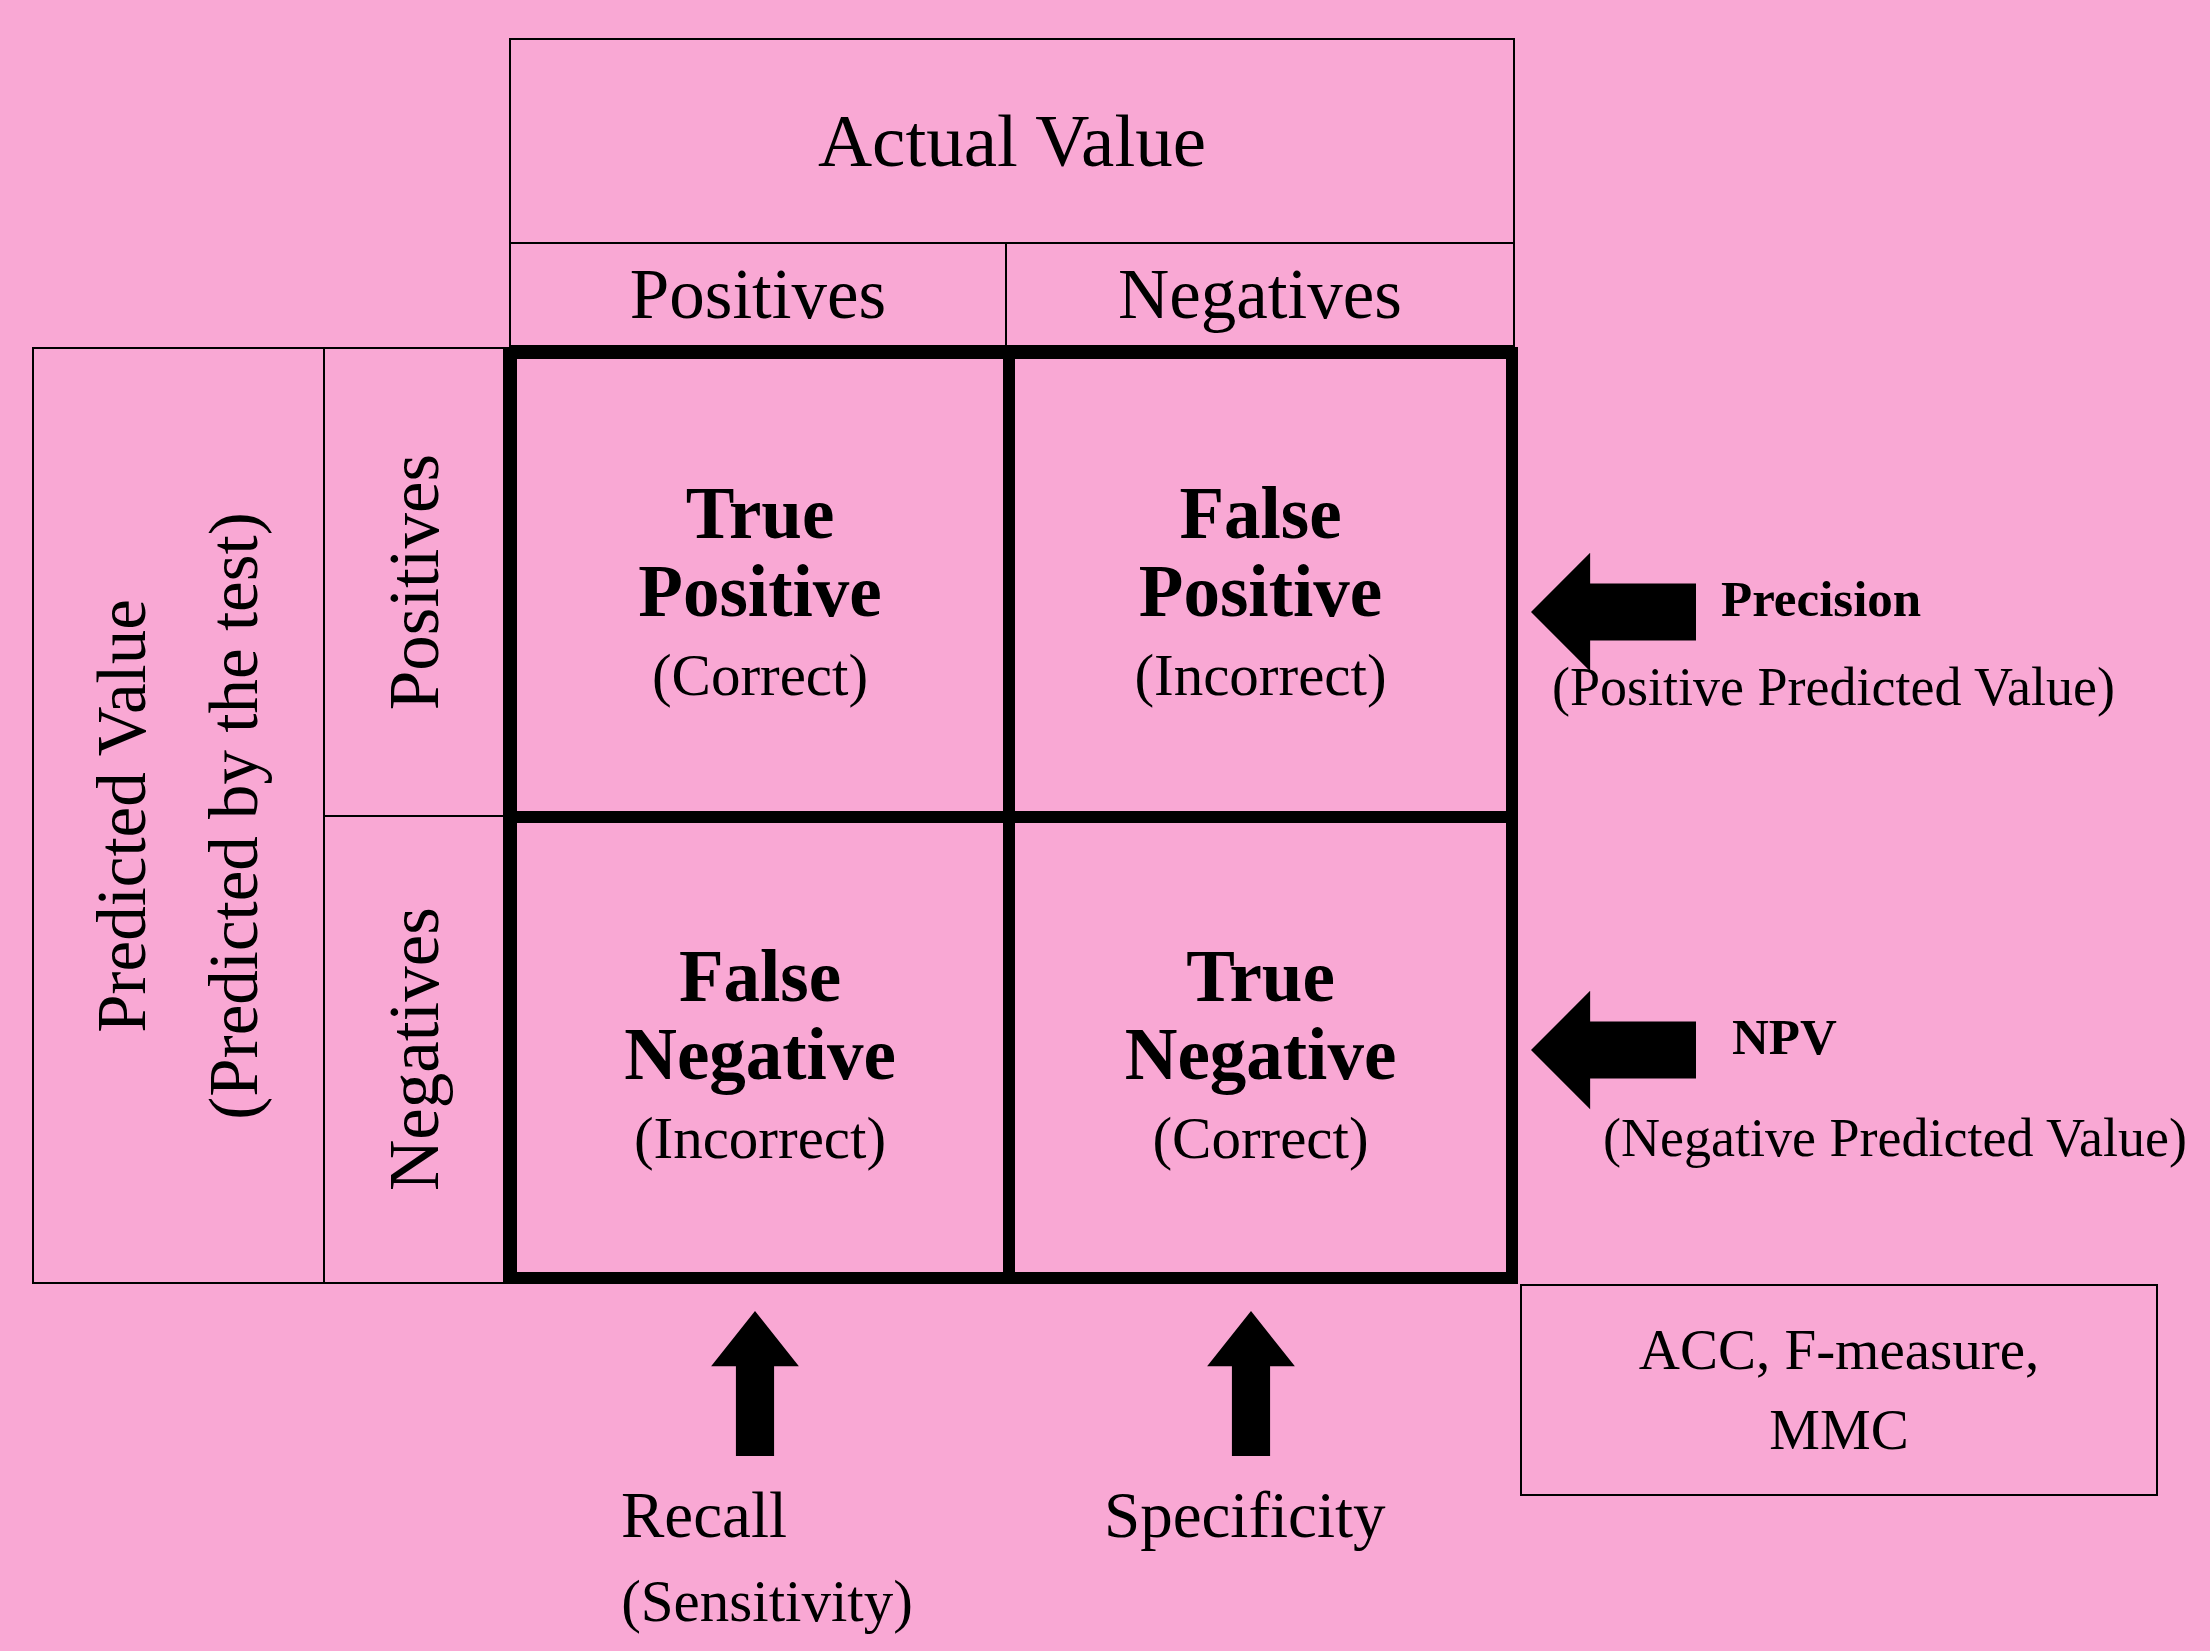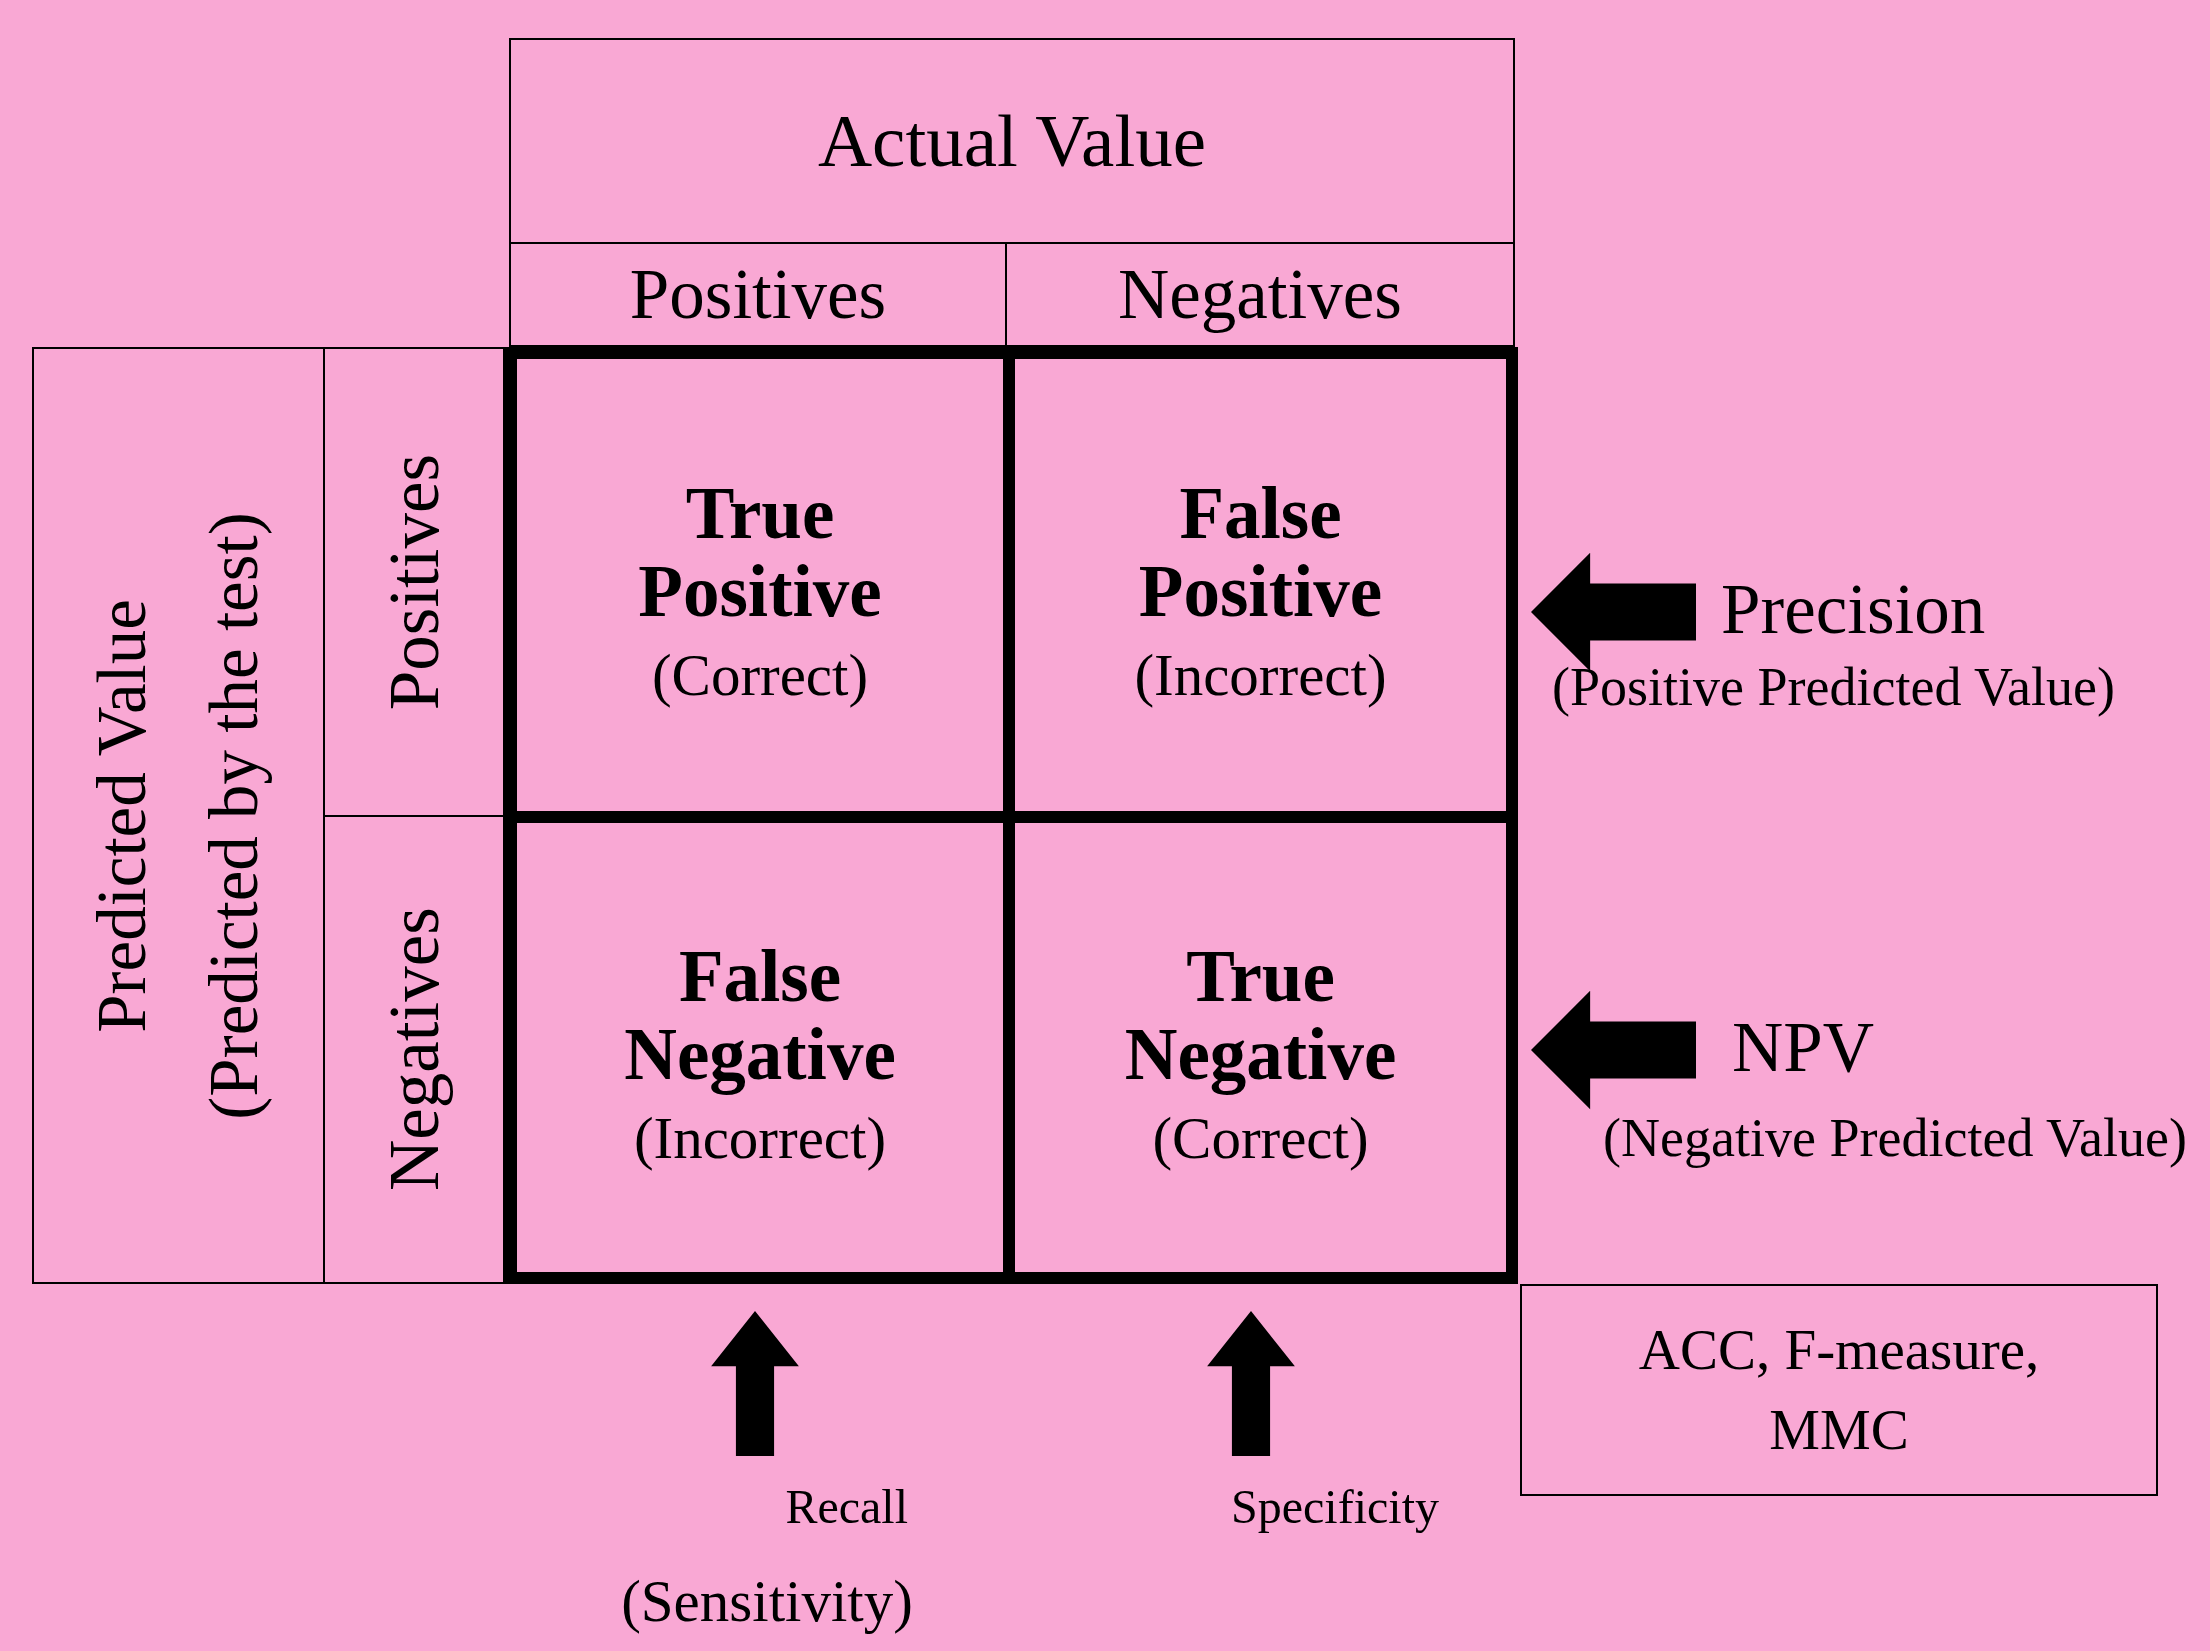--- a/index.html
+++ b/index.html
@@ -83,23 +83,23 @@
     text-align: center;
   }
   .cell.tl { left: 0;     top: 0;     width: 486px; height: 452px; }
   .cell.tr { left: 498px; top: 0;     right: 0;     height: 452px; }
   .cell.bl { left: 0;     top: 465px; width: 486px; bottom: 0; }
   .cell.br { left: 498px; top: 465px; right: 0;     bottom: 0; }
   .cell .t { font-weight: bold; font-size: 73px; line-height: 1.07; margin-top: 18px; }
   .cell .n { font-size: 59px; line-height: 1.25; margin-top: 7.6px; }
 
   
-  .metric-label { position: absolute; font-size: 71px; line-height: 1; white-space: nowrap; }
+  .metric-label { position: absolute; font-size: 51px; line-height: 1; white-space: nowrap; font-weight: bold; }
   .metric-sub   { position: absolute; font-size: 54px; line-height: 1; white-space: nowrap; text-align: center; }
-  .bottom-label { position: absolute; font-size: 48px; line-height: 1; text-align: right; }
+  .bottom-label { position: absolute; font-size: 65px; line-height: 1; text-align: left; }
   .bottom-sub   { position: absolute; font-size: 59px; line-height: 1; text-align: center; }
   .arrow { position: absolute; }
   .arrow svg { display: block; }
 
   
   .overall-box {
     left: 1520px; top: 1284px; width: 638px; height: 212px;
     border: 2.9px solid #000;
     box-sizing: border-box;
     display: flex; flex-direction: column;

